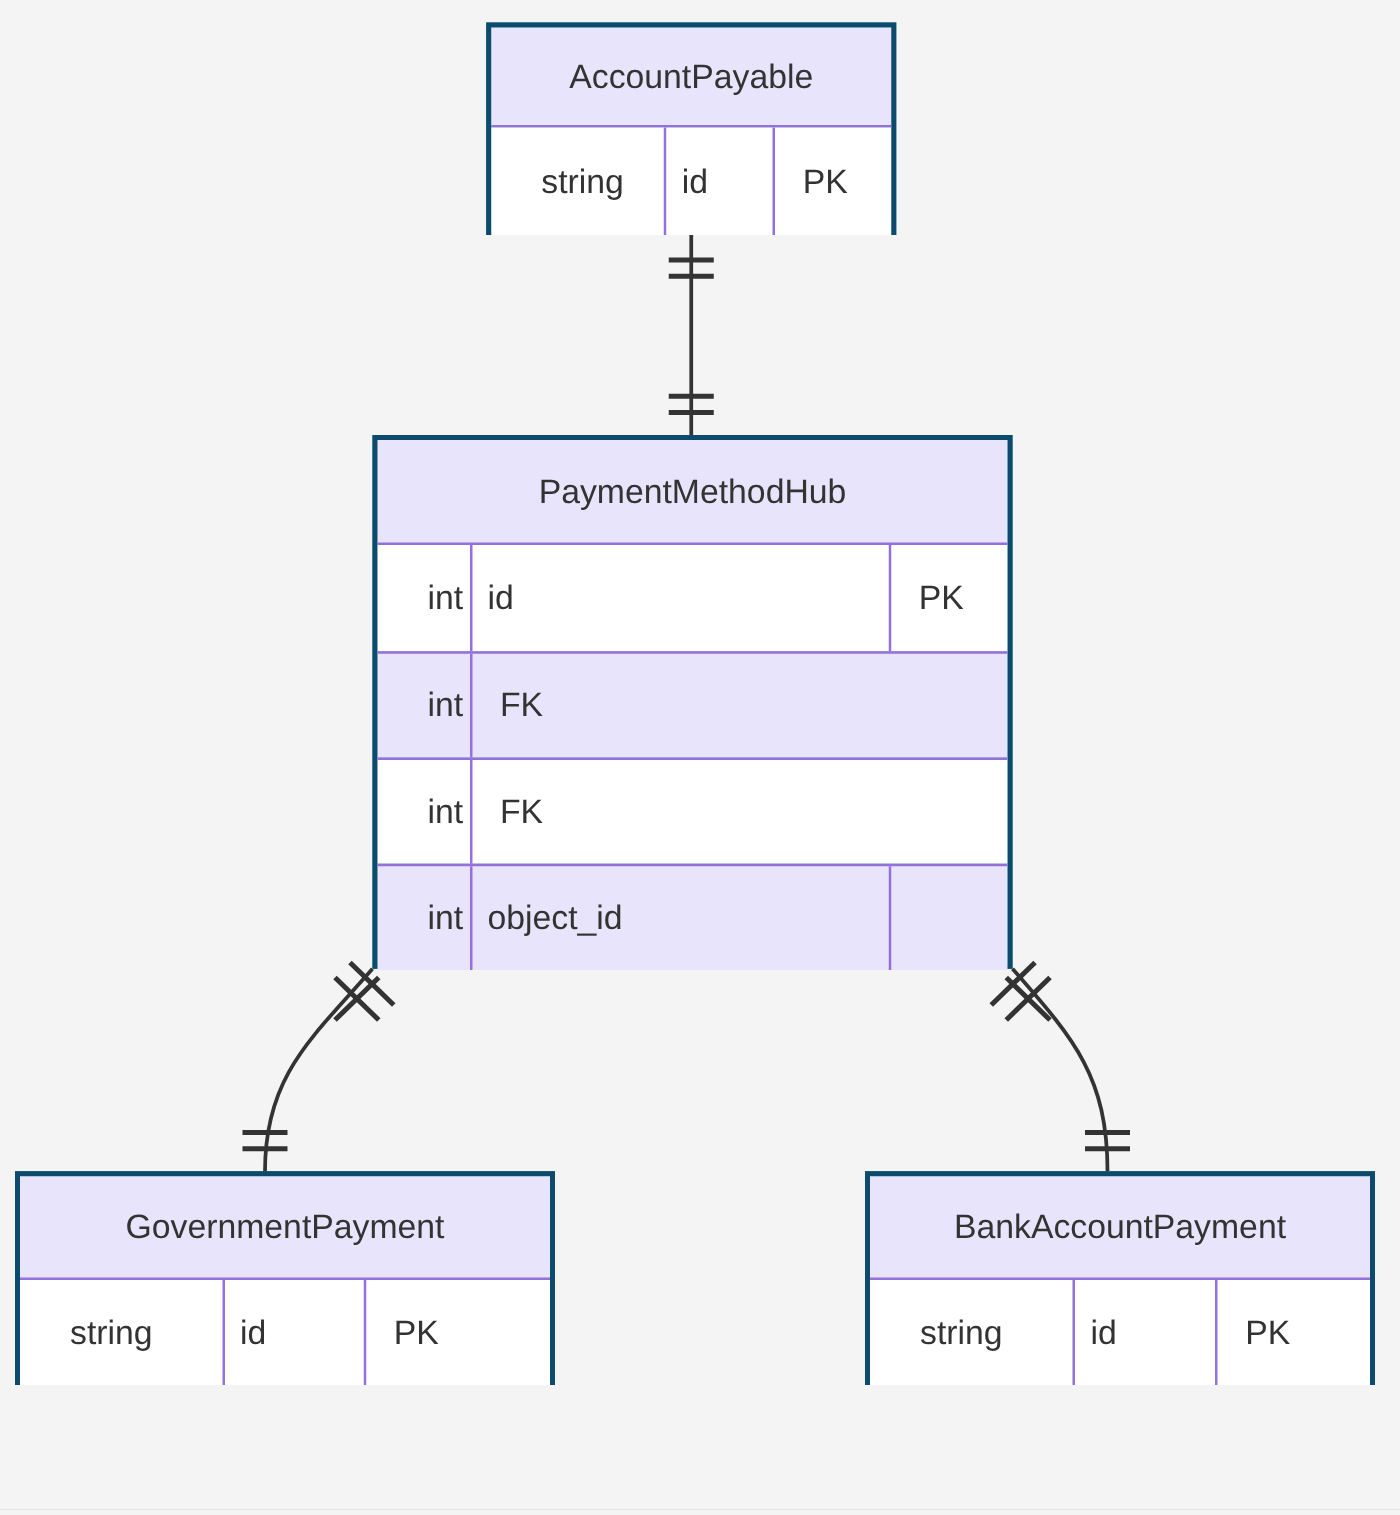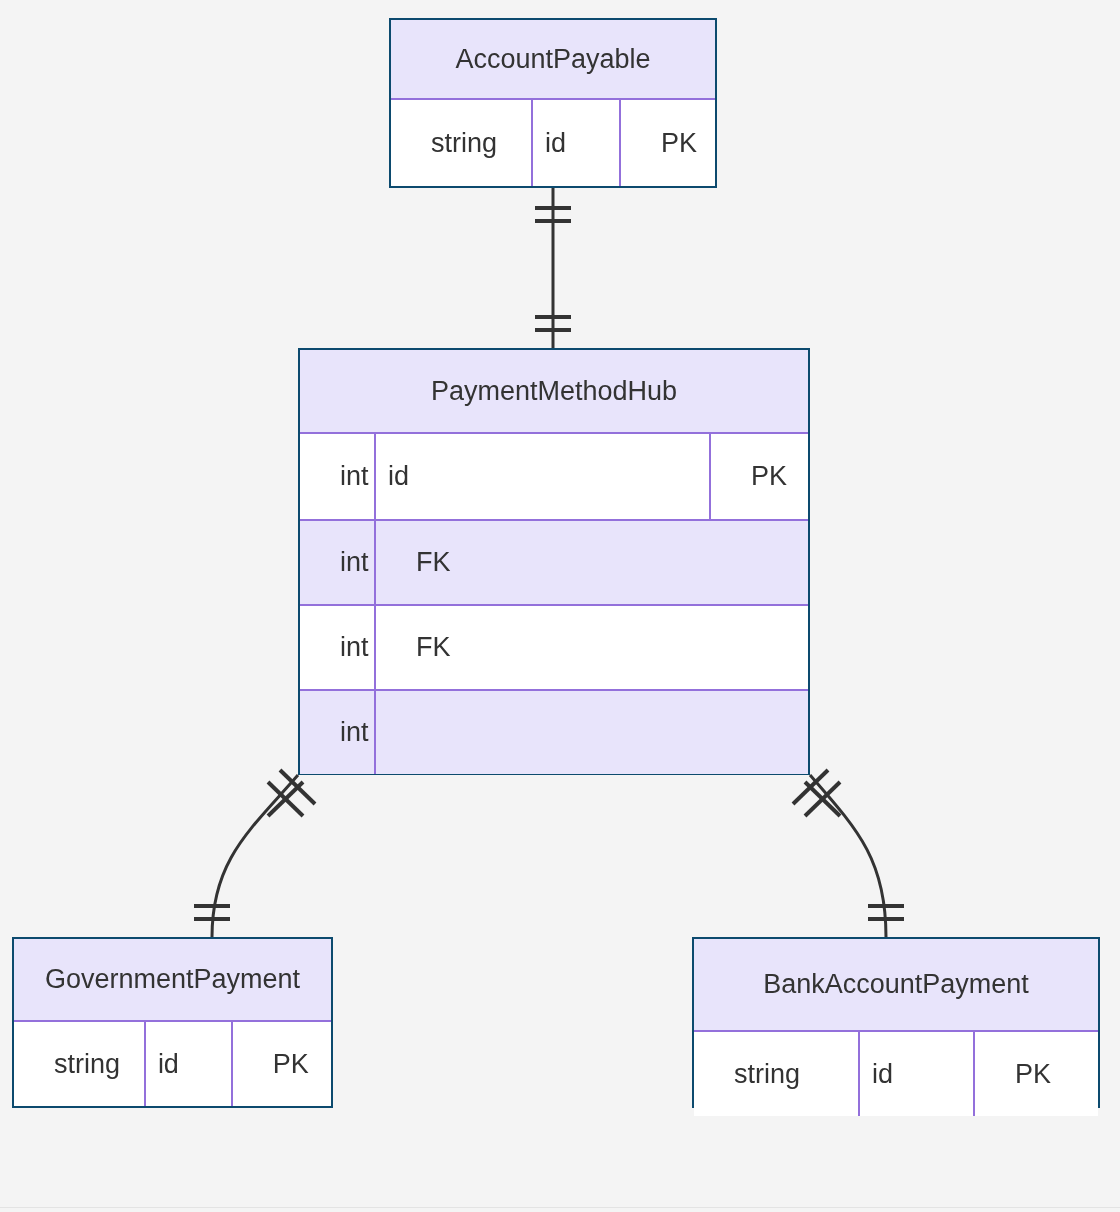--- a/index.html
+++ b/index.html
@@ -30,21 +30,21 @@
     left: 0;
     top: 0;
     width: 1120px;
     height: 1212px;
     pointer-events: none;
   }
 
   .entity {
     position: absolute;
     box-sizing: border-box;
-    border: 2px solid #0c4a6e;
+    border: 4px solid #0c4a6e;
     background: #0f766e;
     border-collapse: separate;
   }
 
   .entity-title {
     box-sizing: border-box;
     background: #e8e4fb;
     border-bottom: 2px solid #9370db;
     color: #333333;
     text-align: center;
@@ -73,21 +73,21 @@
   }
   .cell.type {
     border-right: 2px solid #9370db;
     padding-left: 40px;
   }
   .cell.name {
     border-right: 2px solid #9370db;
     padding-left: 12px;
   }
   .cell.key {
-    padding-left: 40px;
+    padding-left: 22px;
   }
 
   
   #entity-account-payable {
     left: 389px;
     top: 18px;
     width: 328px;
     height: 170px;
   }
   #entity-account-payable .entity-title {
@@ -114,42 +114,42 @@
   #entity-payment-method-hub .attr-row { height: 85px; }
   #entity-payment-method-hub .cell { font-size: 27px; }
   #entity-payment-method-hub .cell.type { width: 76px; }
   #entity-payment-method-hub .cell.name { width: 335px; }
   #entity-payment-method-hub .cell.key  { width: 86px; }
 
   
   #entity-government-payment {
     left: 12px;
     top: 937px;
-    width: 321px;
+    width: 432px;
     height: 171px;
   }
   #entity-government-payment .entity-title {
     height: 83px;
     font-size: 27px;
   }
   #entity-government-payment .attr-row { height: 84px; }
   #entity-government-payment .cell { font-size: 27px; }
   #entity-government-payment .cell.type { width: 164px; }
   #entity-government-payment .cell.name { width: 113px; }
   #entity-government-payment .cell.key  { width: 119px; }
 
   
   #entity-bank-account-payment {
     left: 692px;
     top: 937px;
     width: 408px;
     height: 171px;
   }
   #entity-bank-account-payment .entity-title {
-    height: 93px;
+    height: 83px;
     font-size: 27px;
   }
   #entity-bank-account-payment .attr-row { height: 84px; }
   #entity-bank-account-payment .cell { font-size: 27px; }
   #entity-bank-account-payment .cell.type { width: 166px; }
   #entity-bank-account-payment .cell.name { width: 115px; }
   #entity-bank-account-payment .cell.key  { width: 123px; }
 
   #bottom-divider {
     position: absolute;
@@ -219,20 +219,21 @@
     <div class="attr-row even">
       <div class="cell type">int</div>
       <div class="cell key">FK</div>
     </div>
     <div class="attr-row odd">
       <div class="cell type">int</div>
       <div class="cell key">FK</div>
     </div>
     <div class="attr-row even">
       <div class="cell type">int</div>
+      <div class="cell name">object_id</div>
       <div class="cell key"></div>
     </div>
   </div>
 
   <div class="entity" id="entity-government-payment">
     <div class="entity-title">GovernmentPayment</div>
     <div class="attr-row odd">
       <div class="cell type">string</div>
       <div class="cell name">id</div>
       <div class="cell key">PK</div>

